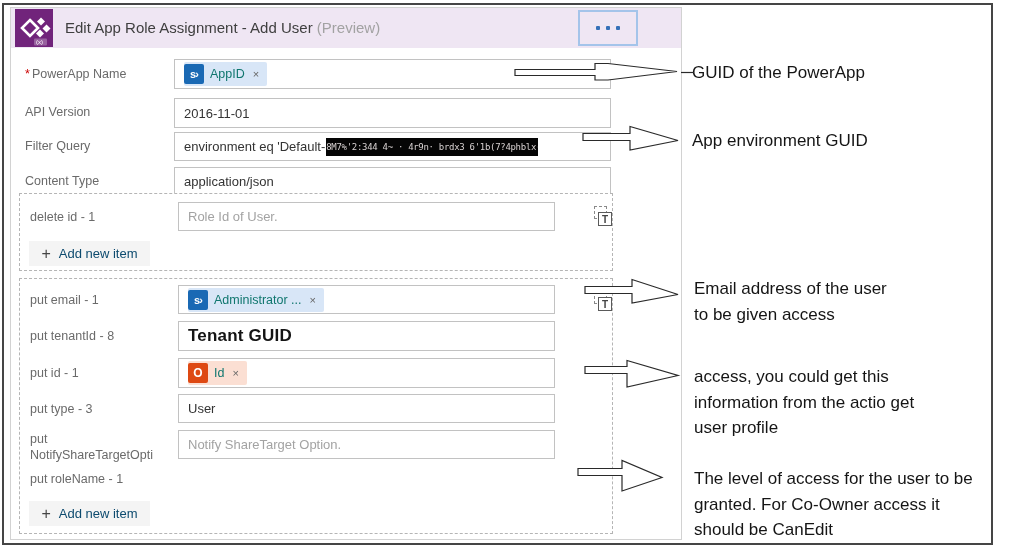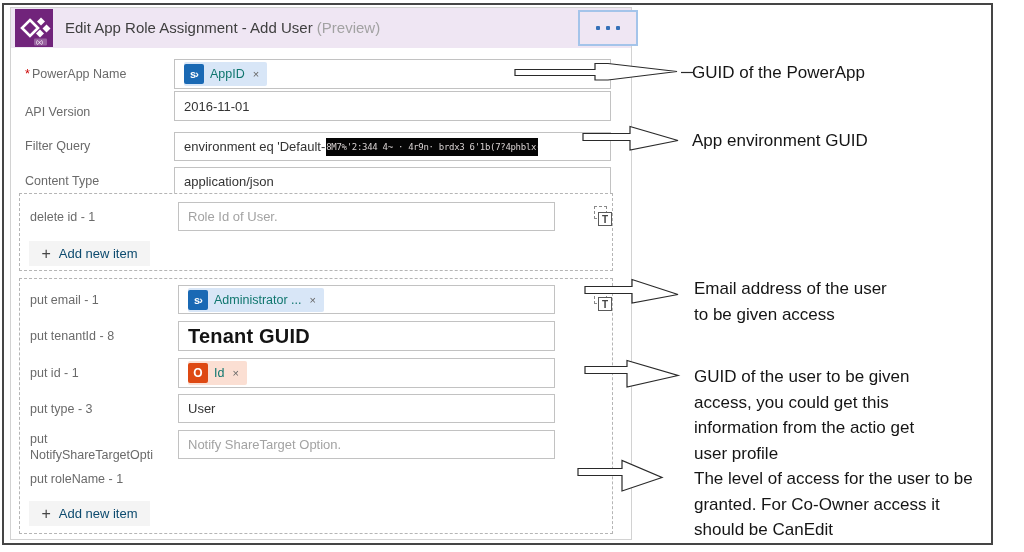--- a/index.html
+++ b/index.html
@@ -2,35 +2,35 @@
 <html><head>
 <meta charset="utf-8">
 <style>
   html,body{margin:0;padding:0;background:#fff;}
   *{box-sizing:border-box;}
   body{font-family:"Liberation Sans","DejaVu Sans",sans-serif;}
   #stage{position:relative;width:1024px;height:552px;background:#fff;overflow:hidden;}
   #frame{position:absolute;left:2px;top:3px;width:991px;height:542px;border:2px solid #454545;background:#fff;}
 
   
-  #card{position:absolute;left:10px;top:7px;width:622px;height:533px;background:#fff;border:1px solid #d2d2d2;}
+  #card{position:absolute;left:10px;top:7px;width:672px;height:533px;background:#fff;border:1px solid #d2d2d2;}
   #hdr{position:absolute;left:0;top:0;width:100%;height:40px;background:#efe6f3;}
   #appicon{position:absolute;left:4px;top:1px;width:38px;height:38px;background:#71247b;}
   #hdr-title{position:absolute;left:54px;top:0;height:40px;line-height:40px;font-size:15px;color:#3f3f3f;white-space:nowrap;}
   #hdr-title .preview{color:#a2a2a2;}
   #menu-btn{position:absolute;left:567px;top:2px;width:60px;height:36px;background:#efe6f3;border:2px solid #a4c4ea;display:flex;align-items:center;justify-content:center;gap:6px;cursor:pointer;}
   .dot{width:4px;height:4px;background:#3570b8;border-radius:1px;}
 
   
   .flabel{position:absolute;font-size:12.5px;color:#6a6a6a;white-space:nowrap;}
   .req{color:#c00;margin-right:2px;}
   .inp{position:absolute;background:#fff;border:1px solid #c2c2c2;display:flex;align-items:center;padding-left:9px;font-size:13px;color:#333;overflow:hidden;}
   .ph{color:#a3a3a3;}
   .val{color:#333;}
-  .big-val{font-size:20px;font-weight:bold;color:#141414;letter-spacing:.2px;}
+  .big-val{font-size:17px;font-weight:bold;color:#141414;letter-spacing:.2px;}
 
   
   .token{display:inline-flex;align-items:center;height:24px;border-radius:2px;padding-right:8px;gap:6px;}
   .token.blue{background:#d8e6f7;}
   .token.peach{background:#fbdfd3;}
   .tok-ic{width:20px;height:20px;border-radius:2px;display:flex;align-items:center;justify-content:center;color:#fff;font-weight:bold;flex:none;}
   .tok-ic.sp{background:#1a69b4;font-size:11px;letter-spacing:-1px;}
   .tok-ic.off{background:#de4913;font-size:12px;}
   .tok-label{font-size:12.5px;color:#0f766e;white-space:nowrap;}
   .tok-x{font-size:11px;color:#666;margin-left:2px;cursor:pointer;}
@@ -94,21 +94,21 @@
     </div>
     <div class="inp" style="left:163px;top:51px;width:437px;height:30px;">
       <span class="token blue">
         <span class="tok-ic sp">s›</span>
         <span class="tok-label">AppID</span>
         <span class="tok-x">×</span>
       </span>
     </div>
 
     <div class="flabel" style="left:14px;top:97px;">API Version</div>
-    <div class="inp" style="left:163px;top:83px;width:437px;height:30px;">
+    <div class="inp" style="left:163px;top:90px;width:437px;height:30px;">
       <span class="val">2016-11-01</span>
     </div>
 
     <div class="flabel" style="left:14px;top:131px;text-align:center;">Filter Query</div>
     <div class="inp" style="left:163px;top:124px;width:437px;height:29px;">
       <span class="val">environment eq 'Default-</span>
         <span class="redact">8M7%'2:344 4~ · 4r9n· brdx3 6'1b(7?4phblx(')</span>
     </div>
 
     <div class="flabel" style="left:14px;top:166px;">Content Type</div>
@@ -185,21 +185,20 @@
     <div>App environment GUID</div>
   </div>
   <div class="ann" style="left:692px;top:60px;">
     <div>GUID of the PowerApp</div>
   </div>
   <div class="ann" style="left:694px;top:276px;">
     <div>Email address of the user</div>
     <div>to be given access</div>
   </div>
   <div class="ann" style="left:694px;top:364px;">
-    <div>GUID of the user to be given</div>
     <div>access, you could get this</div>
     <div>information from the actio get</div>
     <div>user profile</div>
   </div>
   <div class="ann" style="left:694px;top:466px;">
     <div>The level of access for the user to be</div>
     <div>granted. For Co-Owner access it</div>
     <div>should be CanEdit</div>
   </div>
 

